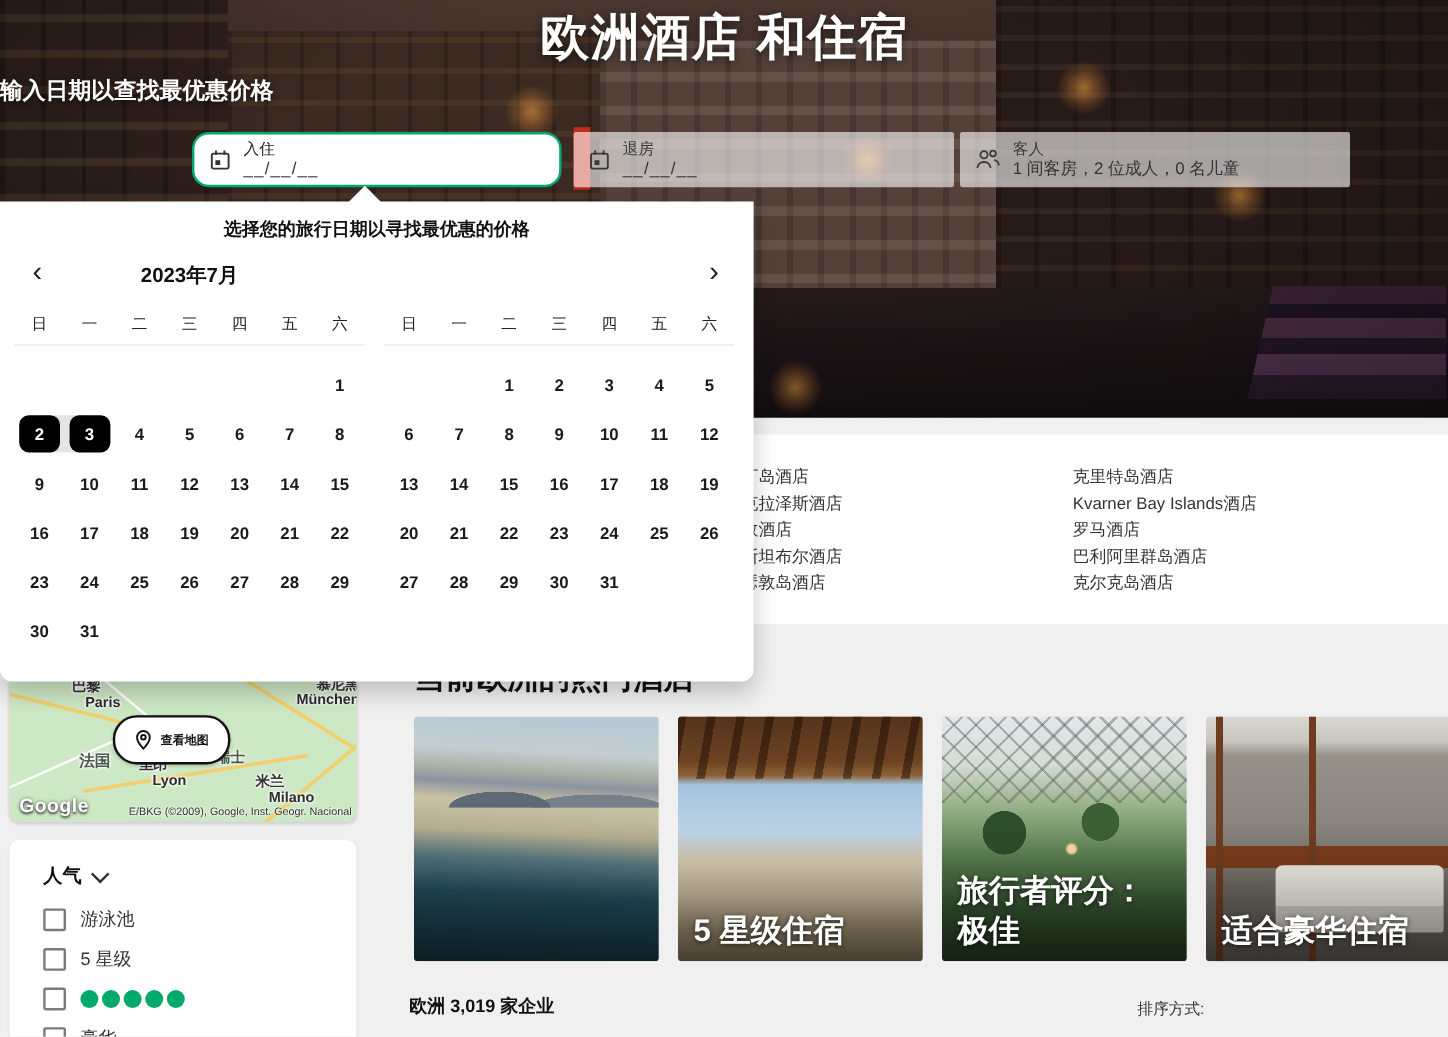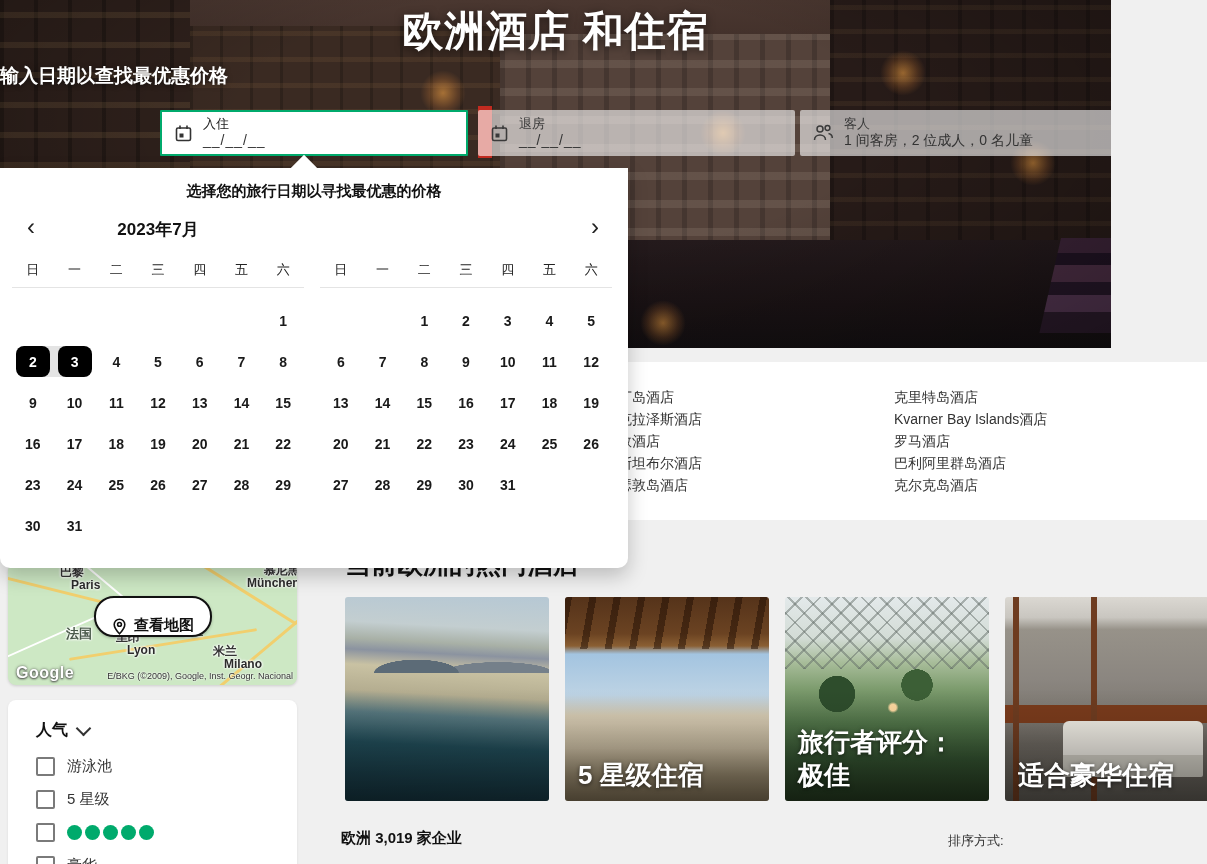--- a/index.html
+++ b/index.html
@@ -1,21 +1,21 @@
 <!DOCTYPE html>
 <html><head>
 <meta charset="utf-8">
 <style>
   html,body{margin:0;padding:0;}
   body{font-family:"Liberation Sans","DejaVu Sans",sans-serif;background:#f0f0f0;}
   .page{position:relative;width:1207px;height:864px;overflow:hidden;background:#f0f0f0;}
 
   
-  .hero{position:absolute;left:0;top:0;width:1084px;height:348px;overflow:hidden;
-    background:linear-gradient(180deg,#4a3730 0%,#33241f 35%,#251818 65%,#191011 100%);padding-left:27px;}
+  .hero{position:absolute;left:0;top:0;width:1207px;height:348px;overflow:hidden;
+    background:linear-gradient(180deg,#4a3730 0%,#33241f 35%,#251818 65%,#191011 100%);}
   .hero .bldg{position:absolute;}
   .b1{left:0;top:0;width:190px;height:348px;background:#2f211c;
       background-image:repeating-linear-gradient(0deg,rgba(255,205,130,.10) 0 6px,transparent 6px 30px),repeating-linear-gradient(90deg,rgba(0,0,0,.25) 0 4px,transparent 4px 34px);}
   .b2{left:190px;top:26px;width:320px;height:322px;background:#3a2a22;
       background-image:repeating-linear-gradient(0deg,rgba(255,190,110,.07) 0 5px,transparent 5px 26px),repeating-linear-gradient(90deg,rgba(0,0,0,.2) 0 3px,transparent 3px 30px);}
   .b3{left:500px;top:34px;width:330px;height:314px;background:#54423a;
       background-image:repeating-linear-gradient(0deg,rgba(240,225,205,.10) 0 8px,transparent 8px 28px),repeating-linear-gradient(90deg,rgba(0,0,0,.18) 0 5px,transparent 5px 26px);}
   .b4{left:830px;top:0;width:377px;height:250px;background:#271b18;
       background-image:repeating-linear-gradient(0deg,rgba(255,200,120,.06) 0 5px,transparent 5px 24px),repeating-linear-gradient(90deg,rgba(0,0,0,.22) 0 4px,transparent 4px 32px);}
   .river{position:absolute;left:620px;top:240px;width:587px;height:108px;
@@ -32,21 +32,21 @@
       font-size:41px;font-weight:800;letter-spacing:1px;text-shadow:0 2px 8px rgba(0,0,0,.55);}
   .hero-sub{position:absolute;left:0;right:0;top:63px;color:#fff;
       font-size:19px;font-weight:700;text-shadow:0 1px 5px rgba(0,0,0,.5);}
 
   
   .field{position:absolute;top:110px;height:46px;display:flex;align-items:center;box-sizing:border-box;}
   .field .ic{margin:0 10px 0 12px;flex:0 0 auto;display:flex;}
   .field .txt{display:flex;flex-direction:column;justify-content:center;line-height:1.25;}
   .f-label{font-size:13px;color:#222;}
   .f-value{font-size:14px;color:#333;letter-spacing:1px;}
-  .f-checkin{left:160px;width:308px;background:#fff;border:2px solid #00aa6c;border-radius:1px;}
+  .f-checkin{left:160px;width:308px;background:#fff;border:2px solid #00aa6c;border-radius:14px;}
   .f-checkout{left:478px;width:317px;background:rgba(255,255,255,.60);border-radius:2px;}
   .f-guests{left:800px;width:325px;background:rgba(255,255,255,.60);border-radius:2px;}
   .f-checkout .f-label,.f-guests .f-label{color:#3a3a3a;}
   .f-guests .f-value{letter-spacing:0;}
 
   
   .links-section{position:absolute;left:0;top:362px;width:1207px;height:158px;background:#fff;}
   .link-col{position:absolute;top:24px;display:flex;flex-direction:column;}
   .col3{left:604px;}
   .col4{left:894px;}
@@ -109,22 +109,22 @@
   .map-label{position:absolute;font-size:12px;font-weight:700;color:#333;line-height:13px;
       text-shadow:0 0 3px #fff,0 0 3px #fff,0 0 2px #fff;}
   .map-label .en{font-weight:700;color:#2b2b2b;font-size:12px;display:block;margin-left:11px;}
   .ml-paris{left:52px;top:3px;}
   .ml-munich{left:228px;top:1px;text-align:right;}
   .ml-france{left:58px;top:64px;font-size:13px;color:#4a5a4a;}
   .ml-lyon{left:108px;top:68px;}
   .ml-swiss{left:172px;top:62px;color:#4a5a4a;}
   .ml-milan{left:205px;top:82px;}
   .view-map-btn{position:absolute;left:86px;top:33px;height:37px;padding:0 16px;border-radius:20px;
-      background:#fff;border:2px solid #111;display:flex;align-items:flex-end;gap:7px;cursor:pointer;
-      font-size:15px;font-weight:700;color:#111;box-shadow:0 1px 3px rgba(0,0,0,.25);}
+      background:#fff;border:2px solid #111;display:flex;align-items:center;gap:7px;cursor:pointer;
+      font-size:10px;font-weight:700;color:#111;box-shadow:0 1px 3px rgba(0,0,0,.25);}
   .gg-logo{position:absolute;left:8px;bottom:3px;font-size:16px;font-weight:700;color:#fff;
       letter-spacing:.5px;text-shadow:0 1px 2px rgba(60,60,60,.9),0 0 3px rgba(60,60,60,.7);}
   .map-attr{position:absolute;right:4px;bottom:4px;font-size:9px;color:#333;
       text-shadow:0 0 2px #fff,0 0 2px #fff;}
 
   .filter-card{position:absolute;left:8px;top:700px;width:289px;height:180px;background:#fff;border-radius:8px;
       box-shadow:0 1px 3px rgba(0,0,0,.08);}
   .filter-title{position:absolute;left:28px;top:20px;font-size:16px;font-weight:700;color:#111;display:flex;align-items:center;gap:10px;cursor:pointer;}
   .chev-down{width:9px;height:9px;border-left:2px solid #333;border-bottom:2px solid #333;transform:rotate(-45deg);margin-top:-4px;}
   .filter-opts{position:absolute;left:28px;top:50px;right:16px;}

